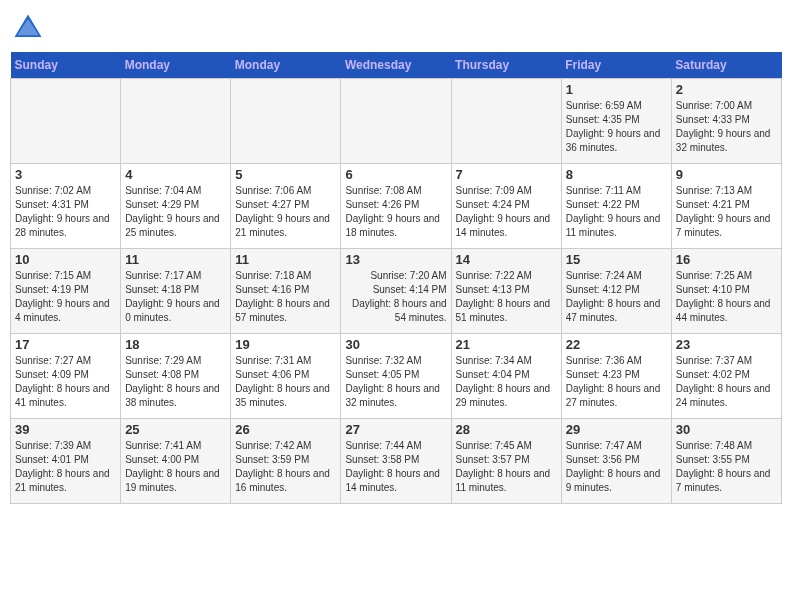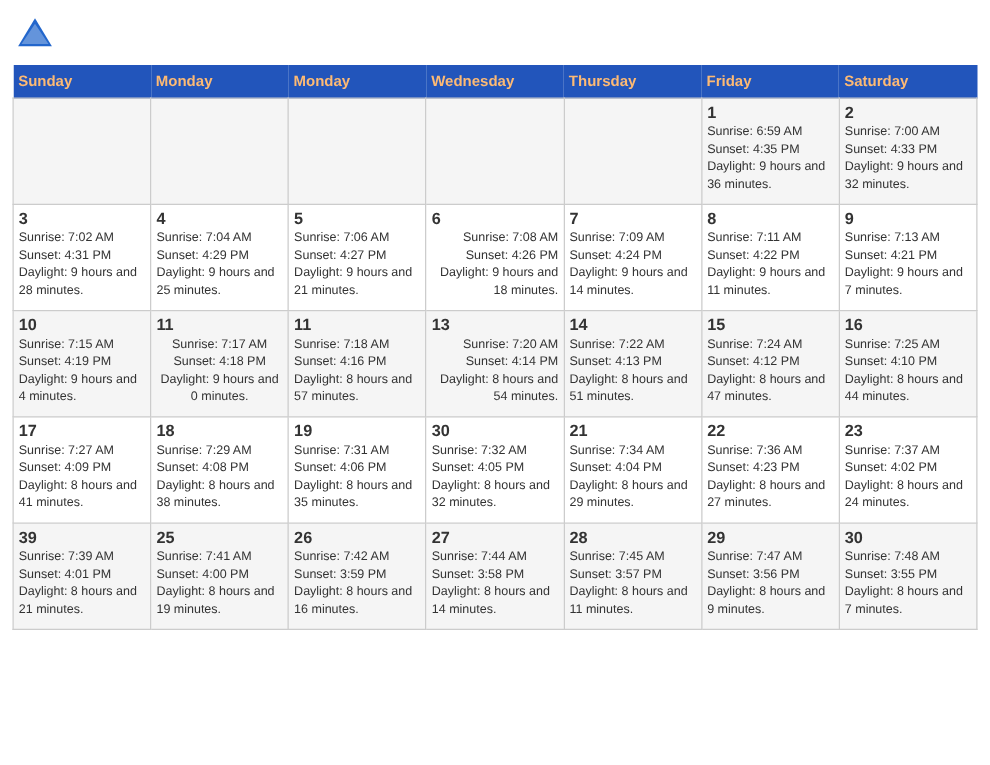--- a/index.html
+++ b/index.html
@@ -52,21 +52,21 @@
       font-size: 15px;
       color: #333;
     }
     table {
       width: 100%;
       border-collapse: collapse;
       table-layout: fixed;
     }
     thead th {
       background: #2255bb;
-      color: #fdba74;
+      color: #c4b5fd;
       font-size: 12px;
       font-weight: bold;
       padding: 6px 4px;
       text-align: left;
     }
     tbody td {
       border: 1px solid #ccc;
       vertical-align: top;
       padding: 3px 4px;
       font-size: 10px;
@@ -161,21 +161,21 @@
 Daylight: 9 hours and 25 minutes.</div>
         </td>
         <td>
           <span class="day-num">5</span>
           <div class="day-info" style="white-space: pre-line;">Sunrise: 7:06 AM
 Sunset: 4:27 PM
 Daylight: 9 hours and 21 minutes.</div>
         </td>
         <td>
           <span class="day-num">6</span>
-          <div class="day-info" style="white-space: pre-line; text-align: right;">Sunrise: 7:08 AM
+          <div class="day-info" style="white-space: pre-line;">Sunrise: 7:08 AM
 Sunset: 4:26 PM
 Daylight: 9 hours and 18 minutes.</div>
         </td>
         <td>
           <span class="day-num">7</span>
           <div class="day-info" style="white-space: pre-line;">Sunrise: 7:09 AM
 Sunset: 4:24 PM
 Daylight: 9 hours and 14 minutes.</div>
         </td>
         <td>
@@ -193,21 +193,21 @@
       </tr>
       <tr>
         <td>
           <span class="day-num">10</span>
           <div class="day-info" style="white-space: pre-line;">Sunrise: 7:15 AM
 Sunset: 4:19 PM
 Daylight: 9 hours and 4 minutes.</div>
         </td>
         <td>
           <span class="day-num">11</span>
-          <div class="day-info" style="white-space: pre-line; text-align: center;">Sunrise: 7:17 AM
+          <div class="day-info" style="white-space: pre-line;">Sunrise: 7:17 AM
 Sunset: 4:18 PM
 Daylight: 9 hours and 0 minutes.</div>
         </td>
         <td>
           <span class="day-num">11</span>
           <div class="day-info" style="white-space: pre-line;">Sunrise: 7:18 AM
 Sunset: 4:16 PM
 Daylight: 8 hours and 57 minutes.</div>
         </td>
         <td>

